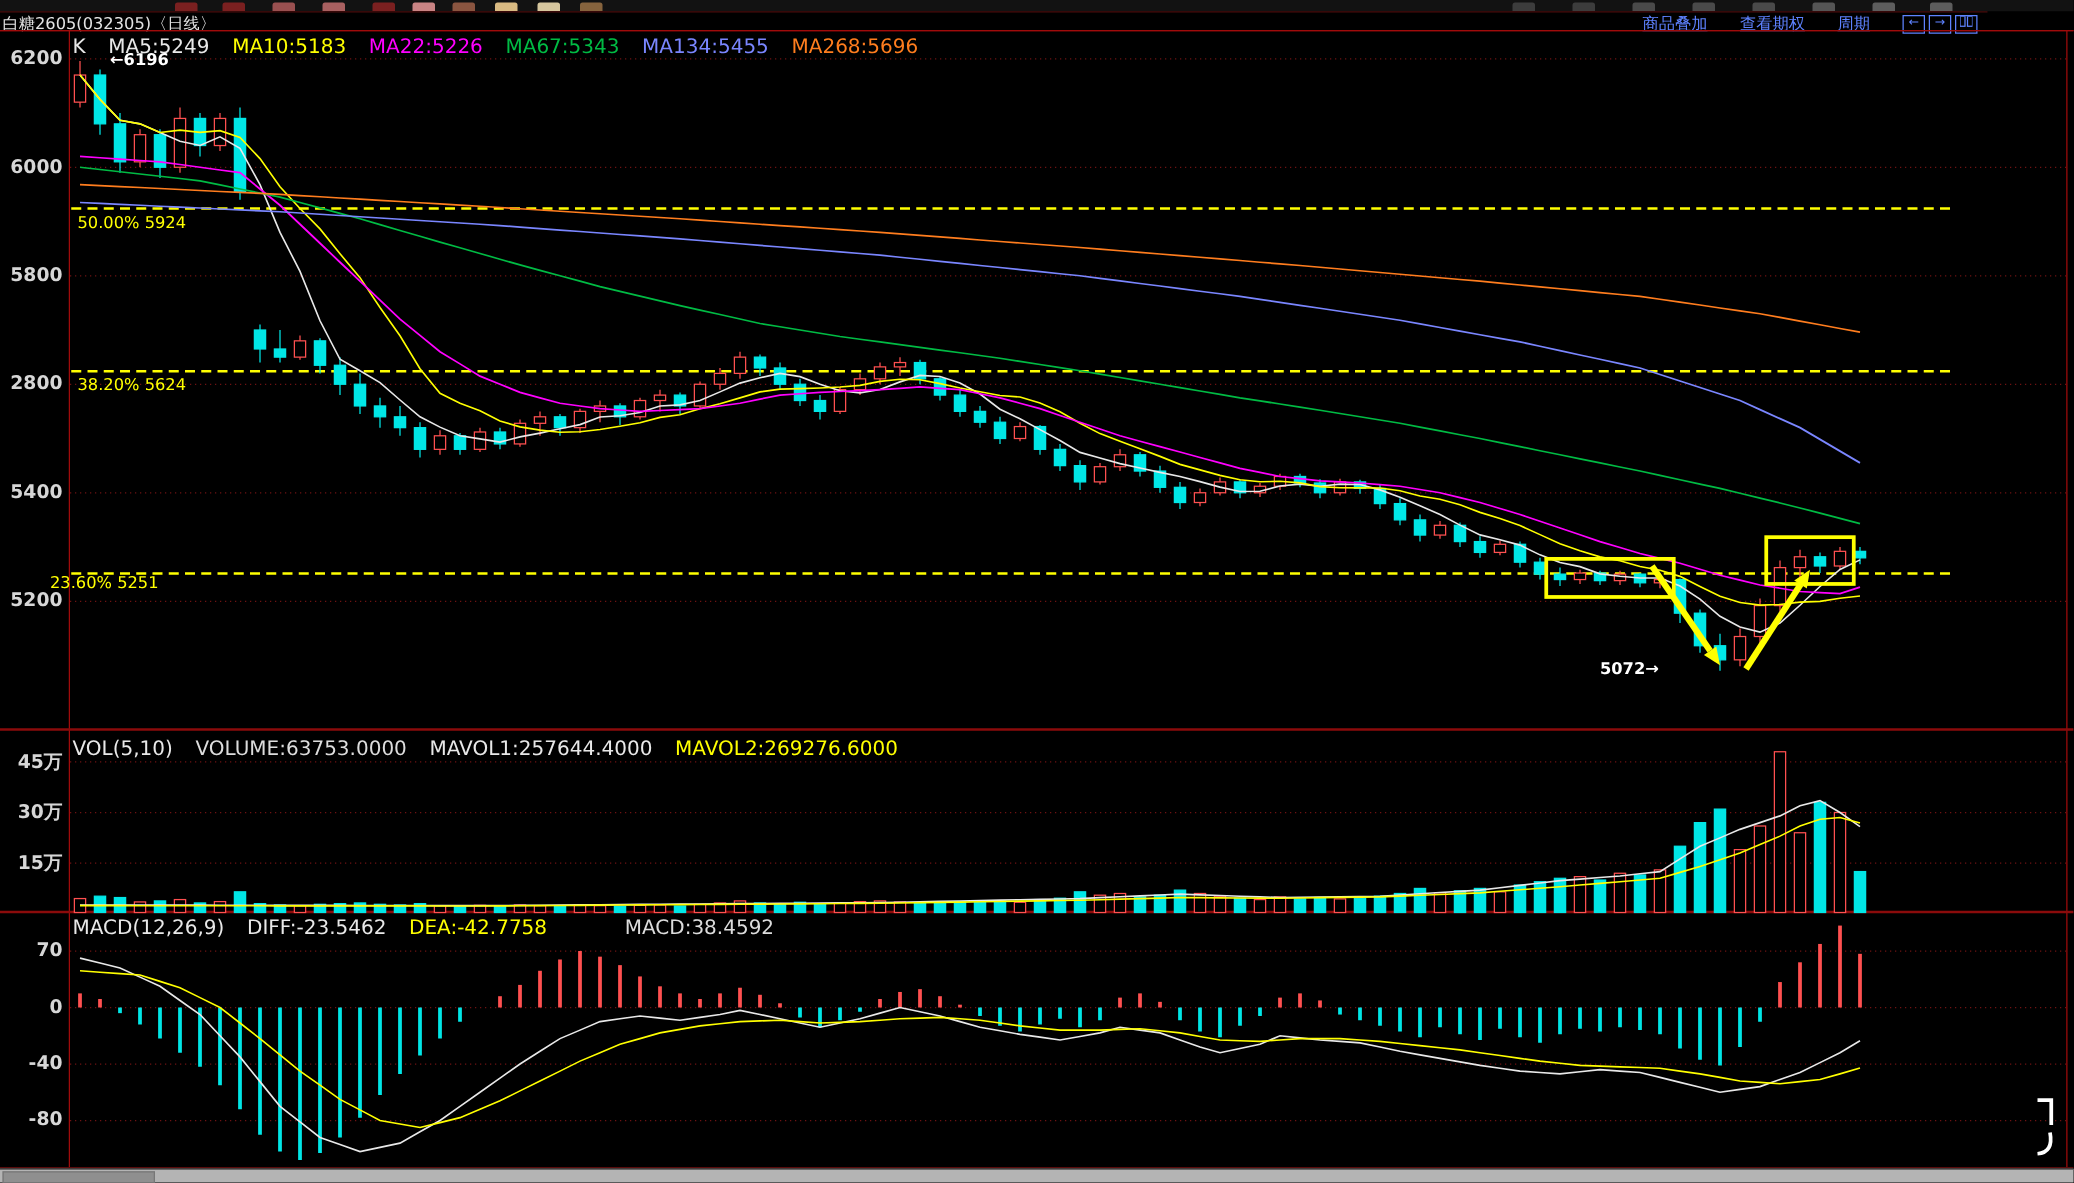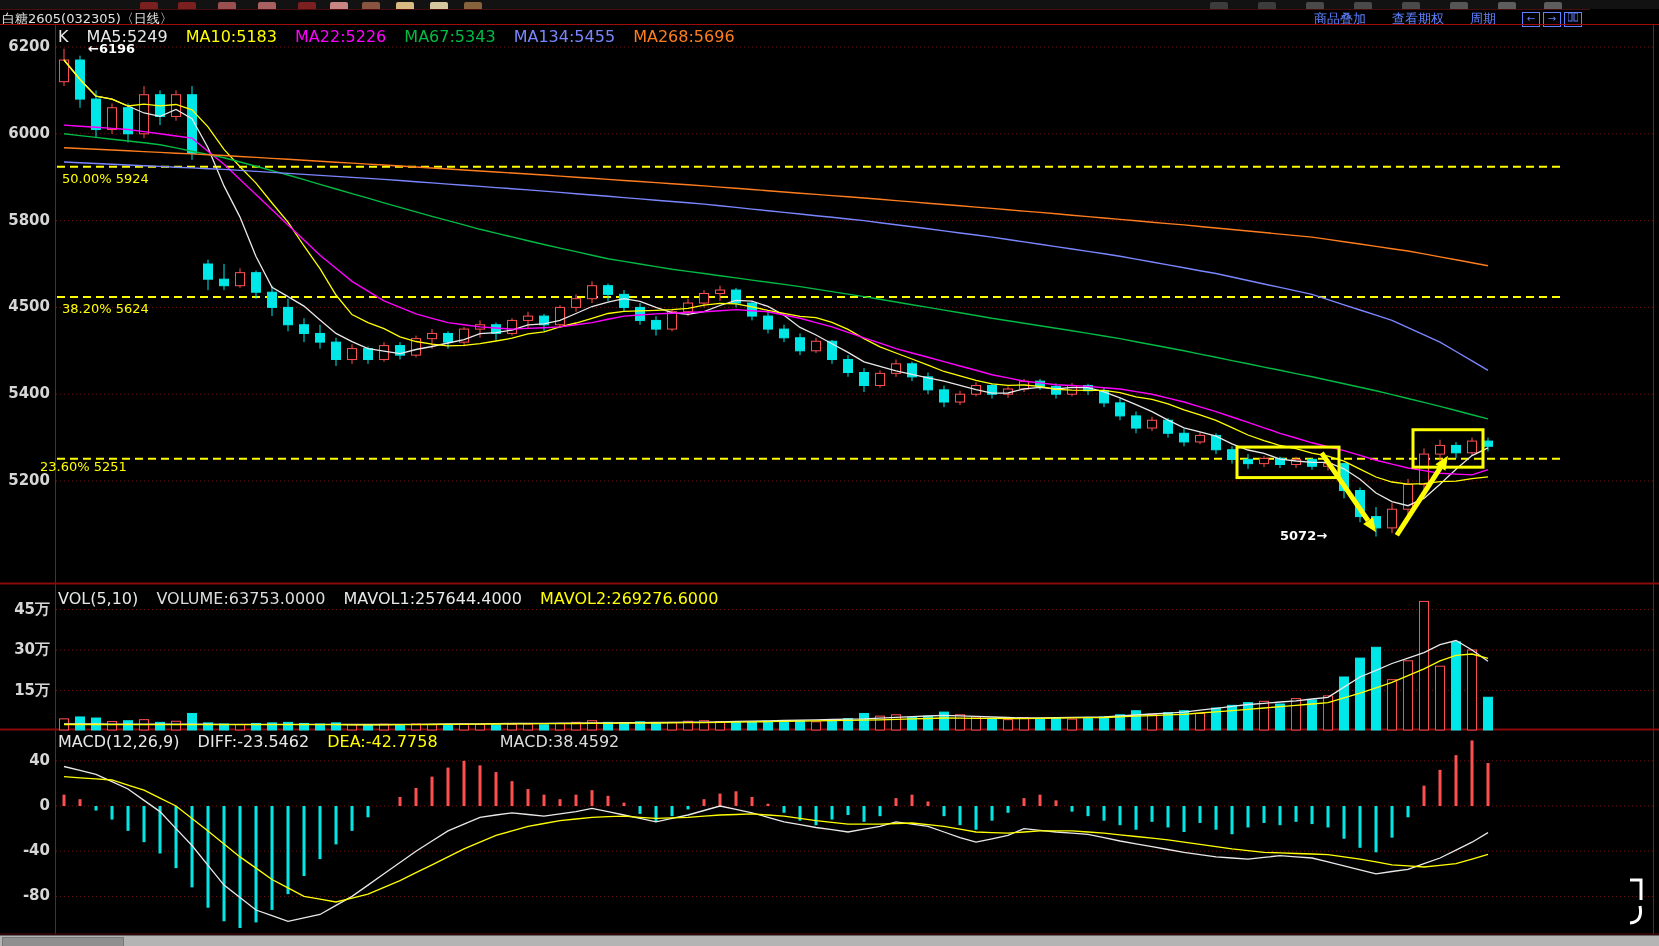--- a/index.html
+++ b/index.html
@@ -479,21 +479,21 @@
   <span style="color: rgb(255, 255, 0);">MA10:5183</span>
   <span style="color: rgb(255, 0, 255);">MA22:5226</span>
   <span style="color: rgb(0, 187, 68);">MA67:5343</span>
   <span style="color: rgb(122, 134, 255);">MA134:5455</span>
   <span style="color: rgb(255, 125, 30);">MA268:5696</span>
 </div>
 
 <div class="abs axis-label" style="left:4px;top:38px;">6200</div>
 <div class="abs axis-label" style="left:4px;top:125px;">6000</div>
 <div class="abs axis-label" style="left:4px;top:212px;">5800</div>
-<div class="abs axis-label" style="left:4px;top:298px;">4500</div>
+<div class="abs axis-label" style="left:4px;top:298px;">2800</div>
 <div class="abs axis-label" style="left:4px;top:385px;">5400</div>
 <div class="abs axis-label" style="left:4px;top:472px;">5200</div>
 
 <div class="abs fib-label" style="left:62px;top:171px;">50.00% 5924</div>
 <div class="abs fib-label" style="left:62px;top:301px;">38.20% 5624</div>
 <div class="abs fib-label" style="left:22px;top:459px;margin-left:18px;">23.60% 5251</div>
 
 <div class="abs note" style="left:72px;top:41px;margin-left:16px;">←6196</div>
 <div class="abs note" style="left:1280px;top:528px;width:82px;">5072→</div>
 
@@ -508,20 +508,20 @@
 <div class="abs axis-label" style="left:4px;top:641px;">30万</div>
 <div class="abs axis-label" style="left:4px;top:682px;">15万</div>
 
 <div id="macd-header" class="abs hdr" style="top:732px;">
   <span style="color: rgb(232, 232, 232);">MACD(12,26,9)</span>
   <span style="color: rgb(232, 232, 232);">DIFF:-23.5462</span>
   <span style="color: rgb(255, 255, 0); text-align: right;">DEA:-42.7758</span>
   <span style="color: rgb(220, 220, 220); margin-left: 44px;">MACD:38.4592</span>
 </div>
 
-<div class="abs axis-label" style="left:4px;top:752px;">40</div>
+<div class="abs axis-label" style="left:4px;top:752px;">70</div>
 <div class="abs axis-label" style="left:4px;top:797px;">0</div>
 <div class="abs axis-label" style="left:4px;top:842px;">-40</div>
 <div class="abs axis-label" style="left:4px;top:887px;">-80</div>
 
 <div id="scrollbar" class="abs">
   <span class="thumb"></span>
 </div>
 
 </body></html>

